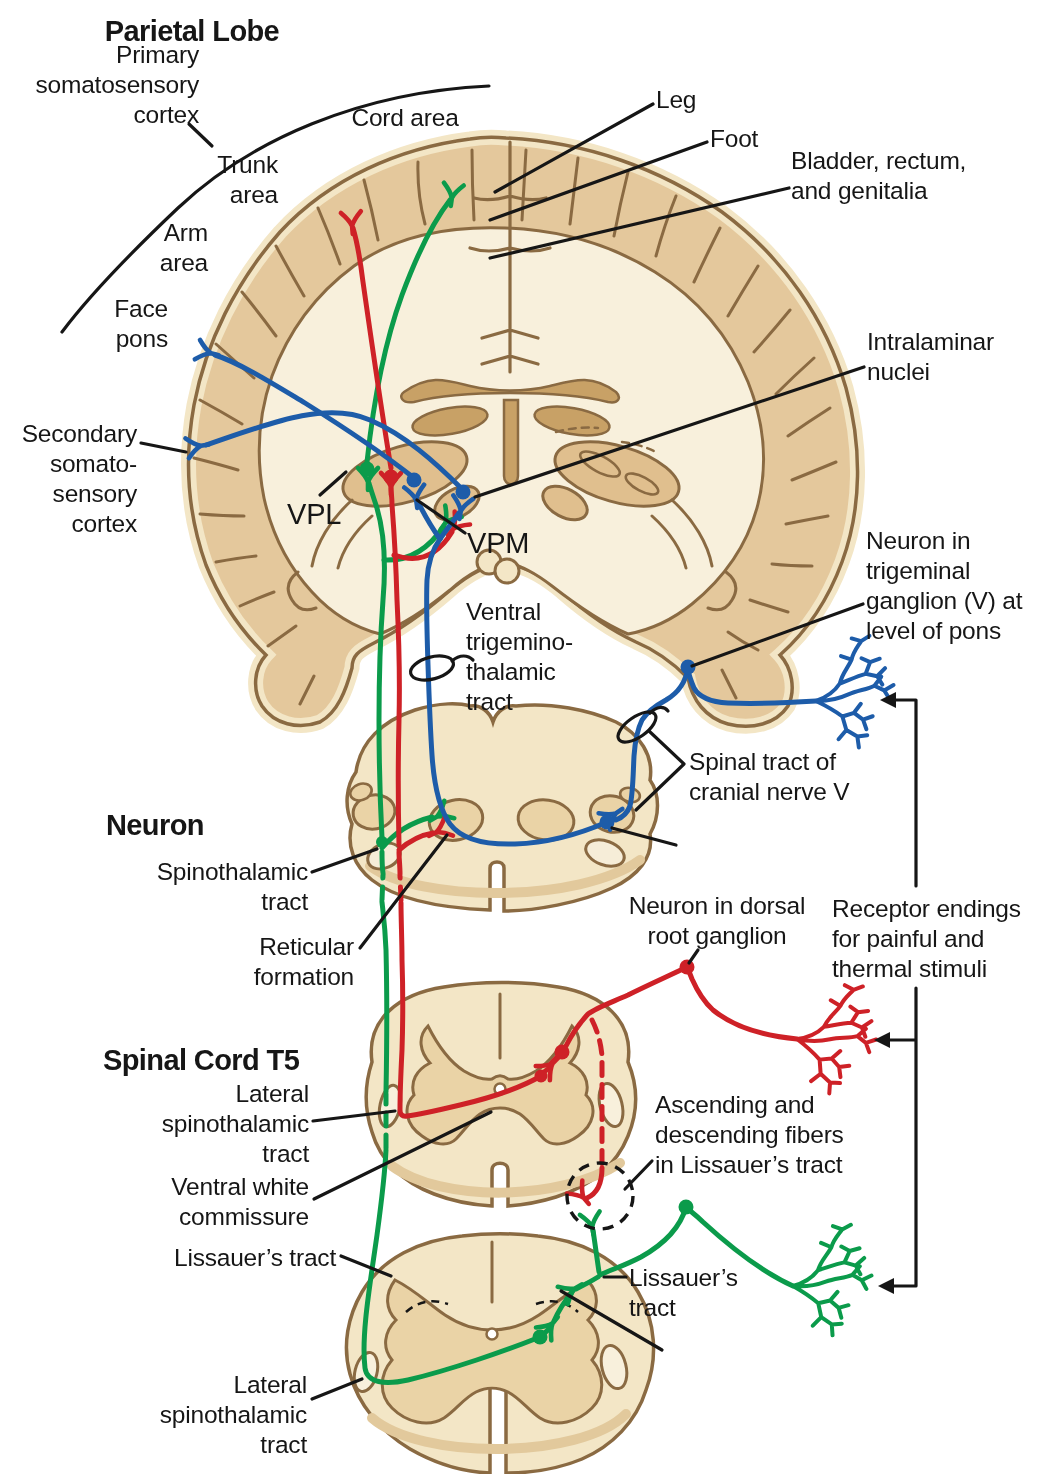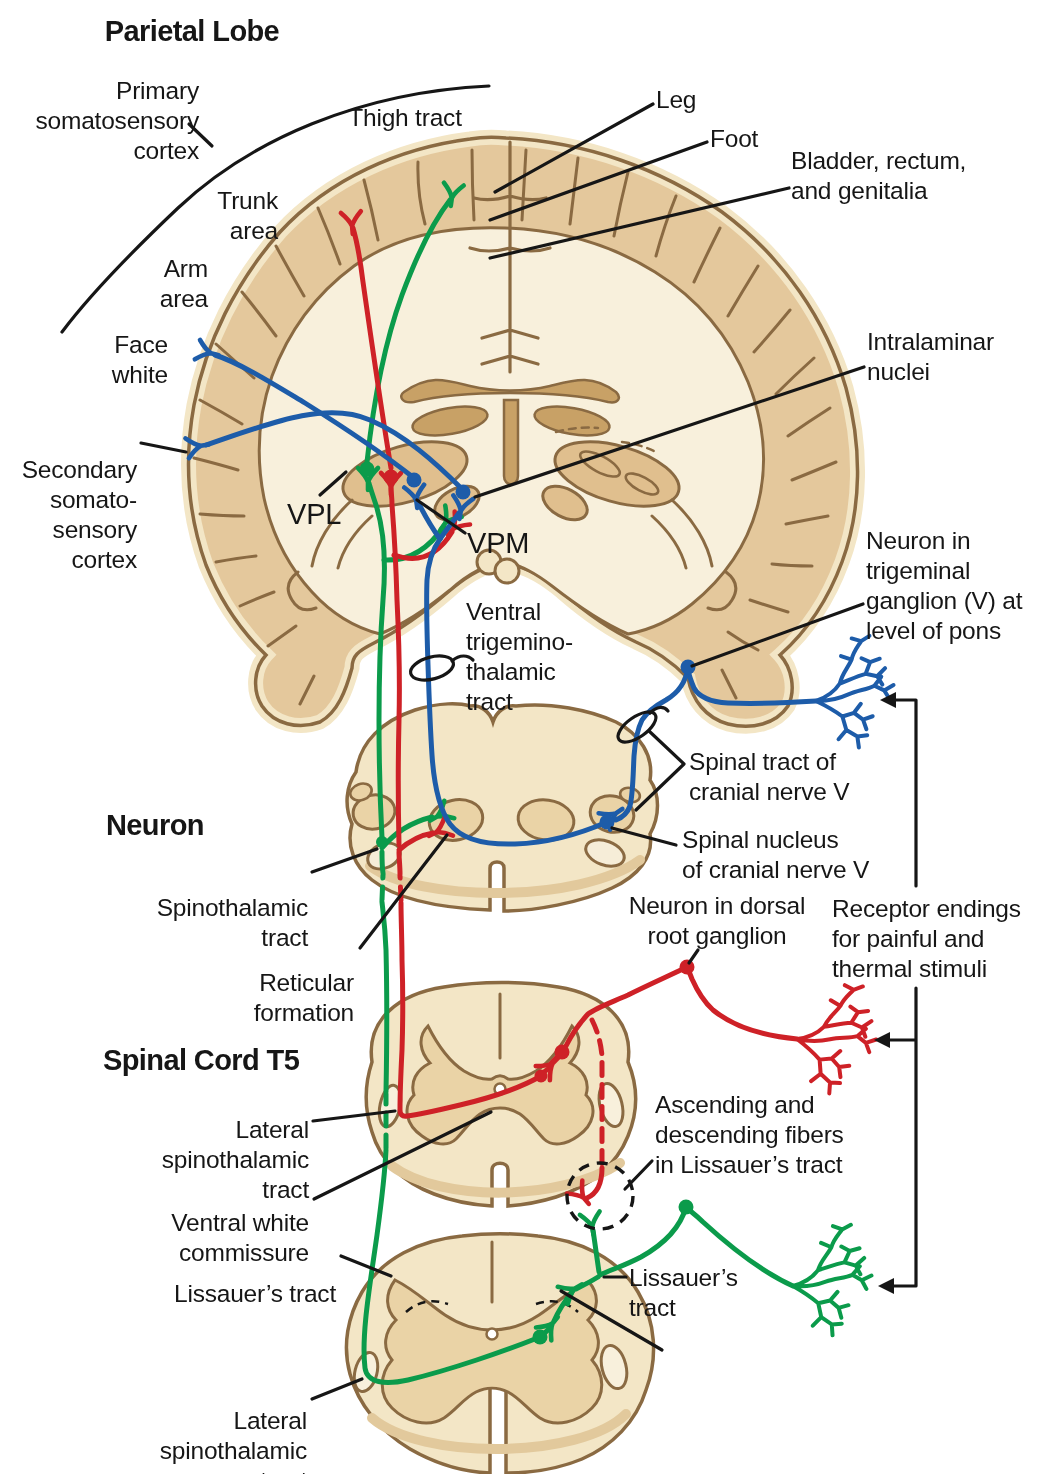--- a/index.html
+++ b/index.html
@@ -1,21 +1,21 @@
 <!DOCTYPE html>
 <html style="--red-pathway: #ce2127; --green-pathway: #0b9b4b; --blue-pathway: #1d5ca9; --outline-brown: #8a6a42; --cortex-tan: #e4c89c; --brain-cream: #f3e6c6; --white-matter: #f8f0dc; --gray-matter: #ead3a6; --nuclei-tan: #e0bf8e; --dark-tan: #c8a166; --leader-black: #161616;"><head>
 <meta charset="utf-8">
 <style>
   html,body{margin:0;padding:0;background:#ffffff;}
   .stage{position:relative;width:1050px;height:1474px;background:#fff;
          font-family:"Liberation Sans",sans-serif;overflow:hidden;}
   .stage svg{position:absolute;left:0;top:0;}
   .lbl{position:absolute;font-size:24.5px;line-height:1.22;color:#161616;
        white-space:pre-line;letter-spacing:-0.2px;}
-  .right{text-align:right;margin-top:36px;}
+  .right{text-align:right;}
   .center{text-align:center;}
   .bold{font-weight:bold;font-size:29px;letter-spacing:-0.6px;}
   .big{font-size:29px;}
   .ln{fill:none;stroke-linecap:round;stroke-linejoin:round;}
   .w5{stroke-width:5;}
   .red{stroke:var(--red-pathway,#ce2127);}
   .green{stroke:var(--green-pathway,#0b9b4b);}
   .blue{stroke:var(--blue-pathway,#1d5ca9);}
   .dot-red{fill:var(--red-pathway,#ce2127);stroke:none;}
   .dot-green{fill:var(--green-pathway,#0b9b4b);stroke:none;}
@@ -209,27 +209,27 @@
     <use href="#ah" transform="translate(880,700)"></use>
     <use href="#ah" transform="translate(874,1040)"></use>
     <use href="#ah" transform="translate(878,1286)"></use>
   </g>
 </svg>
 
 <div class="lbl bold center" style="left:92px;top:14px;width:200px;">Parietal Lobe</div>
 <div class="lbl right" style="left:0px;top:40px;width:199px;">Primary
 somatosensory
 cortex</div>
-<div class="lbl center" style="left:330px;top:103px;width:150px;">Thigh tract</div>
+<div class="lbl center" style="left:330px;top:103px;width:150px;">Cord area</div>
 <div class="lbl right" style="left:178px;top:150px;width:100px;">Trunk
 area</div>
 <div class="lbl right" style="left:108px;top:218px;width:100px;">Arm
 area</div>
 <div class="lbl right" style="left:68px;top:294px;width:100px;">Face
-white</div>
+pons</div>
 <div class="lbl" style="left:656px;top:85px;">Leg</div>
 <div class="lbl" style="left:710px;top:124px;">Foot</div>
 <div class="lbl" style="left:791px;top:146px;">Bladder, rectum,
 and genitalia</div>
 <div class="lbl" style="left:867px;top:327px;">Intralaminar
 nuclei</div>
 <div class="lbl right" style="left:0px;top:419px;width:137px;">Secondary
 somato-
 sensory
 cortex</div>
@@ -238,22 +238,20 @@
 <div class="lbl" style="left:466px;top:597px;">Ventral
 trigemino-
 thalamic
 tract</div>
 <div class="lbl" style="left:866px;top:526px;">Neuron in
 trigeminal
 ganglion (V) at
 level of pons</div>
 <div class="lbl" style="left:689px;top:747px;">Spinal tract of
 cranial nerve V</div>
-<div class="lbl" style="left:682px;top:825px;">Spinal nucleus
-of cranial nerve V</div>
 <div class="lbl bold" style="left:106px;top:808px;">Neuron</div>
 <div class="lbl right" style="left:108px;top:857px;width:200px;">Spinothalamic
 tract</div>
 <div class="lbl right" style="left:154px;top:932px;width:200px;">Reticular
 formation</div>
 <div class="lbl center" style="left:612px;top:891px;width:210px;">Neuron in dorsal
 root ganglion</div>
 <div class="lbl" style="left:832px;top:894px;">Receptor endings
 for painful and
 thermal stimuli</div>

